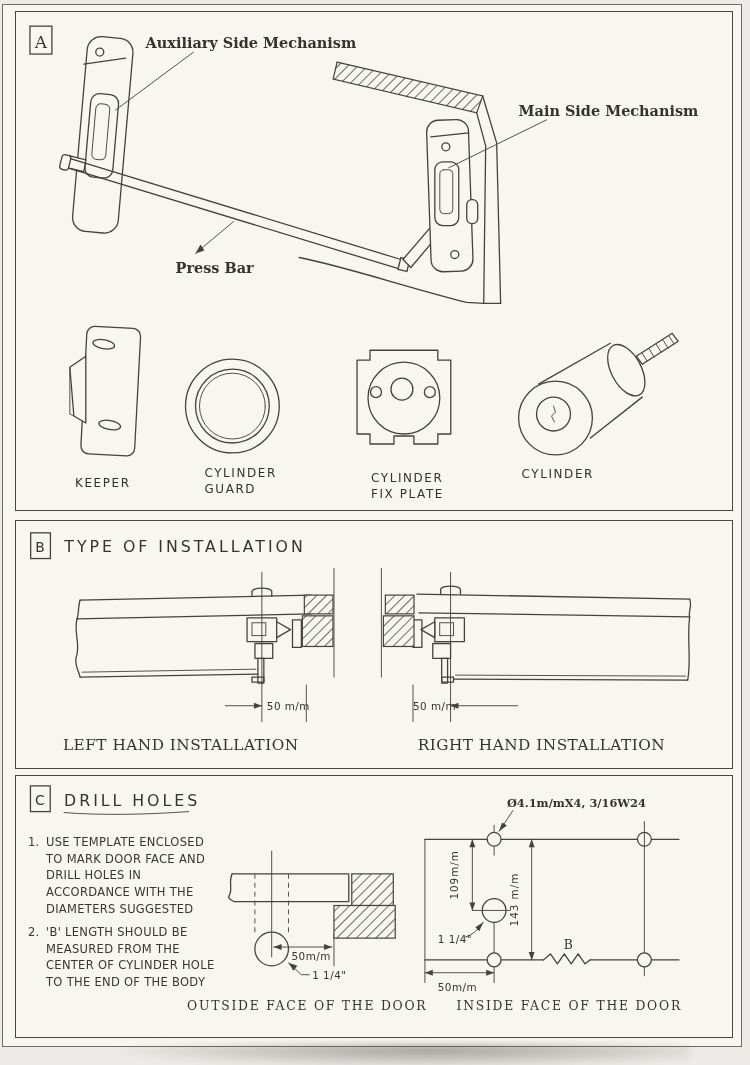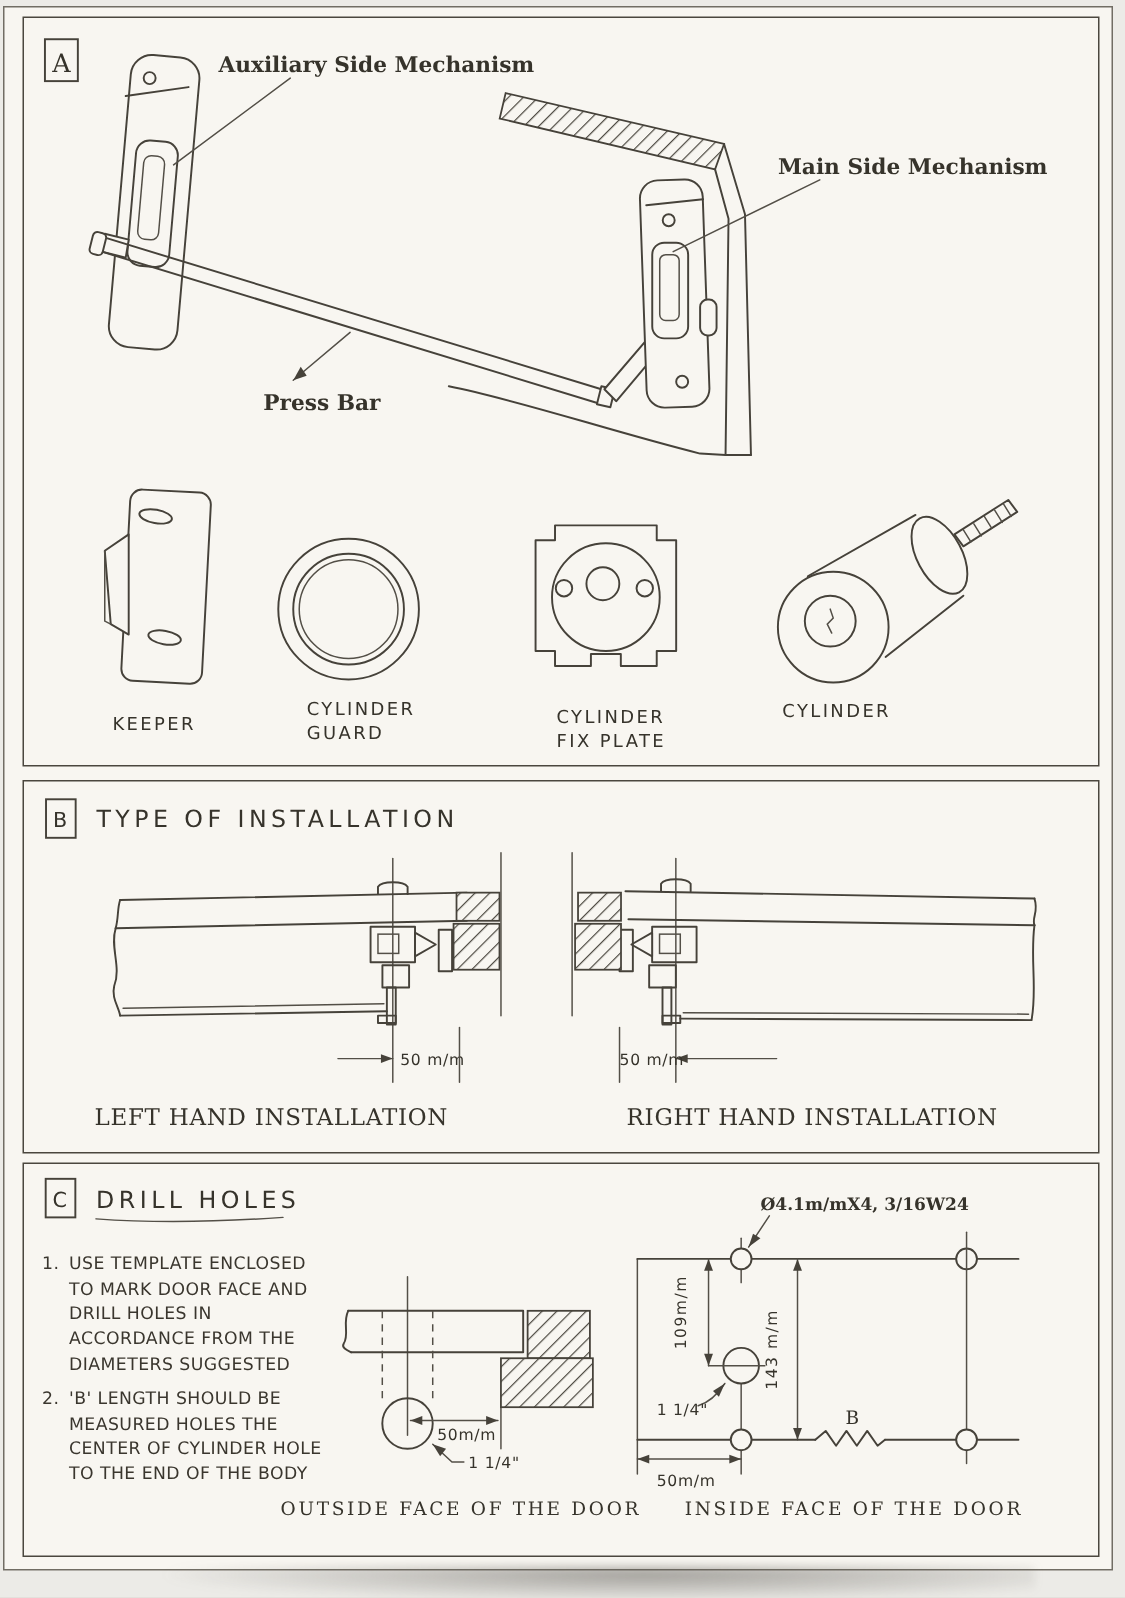--- a/index.html
+++ b/index.html
@@ -281,20 +281,20 @@
         <polygon class="arr" points="481,199 473,196 473,202"></polygon>
         <text class="dim" x="424" y="217">50m/m</text>
       </g>
 
       <text class="ccap" x="292" y="237" text-anchor="middle">OUTSIDE FACE OF THE DOOR</text>
       <text class="ccap" x="557" y="237" text-anchor="middle">INSIDE FACE OF THE DOOR</text>
     </svg>
 
     <div class="instr" style="left:12px; top:58px;">
       <span class="num">1.</span>
-      <span>USE TEMPLATE ENCLOSED TO MARK DOOR FACE AND DRILL HOLES IN ACCORDANCE FROM THE DIAMETERS SUGGESTED</span>
+      <span>USE TEMPLATE ENCLOSED TO MARK DOOR FACE AND DRILL HOLES IN ACCORDANCE WITH THE DIAMETERS SUGGESTED</span>
     </div>
     <div class="instr" style="left:12px; top:148px;">
       <span class="num">2.</span>
-      <span>'B' LENGTH SHOULD BE MEASURED HOLES THE CENTER OF CYLINDER HOLE TO THE END OF THE BODY</span>
+      <span>'B' LENGTH SHOULD BE MEASURED FROM THE CENTER OF CYLINDER HOLE TO THE END OF THE BODY</span>
     </div>
   </div>
 </div>
 
 </body></html>

